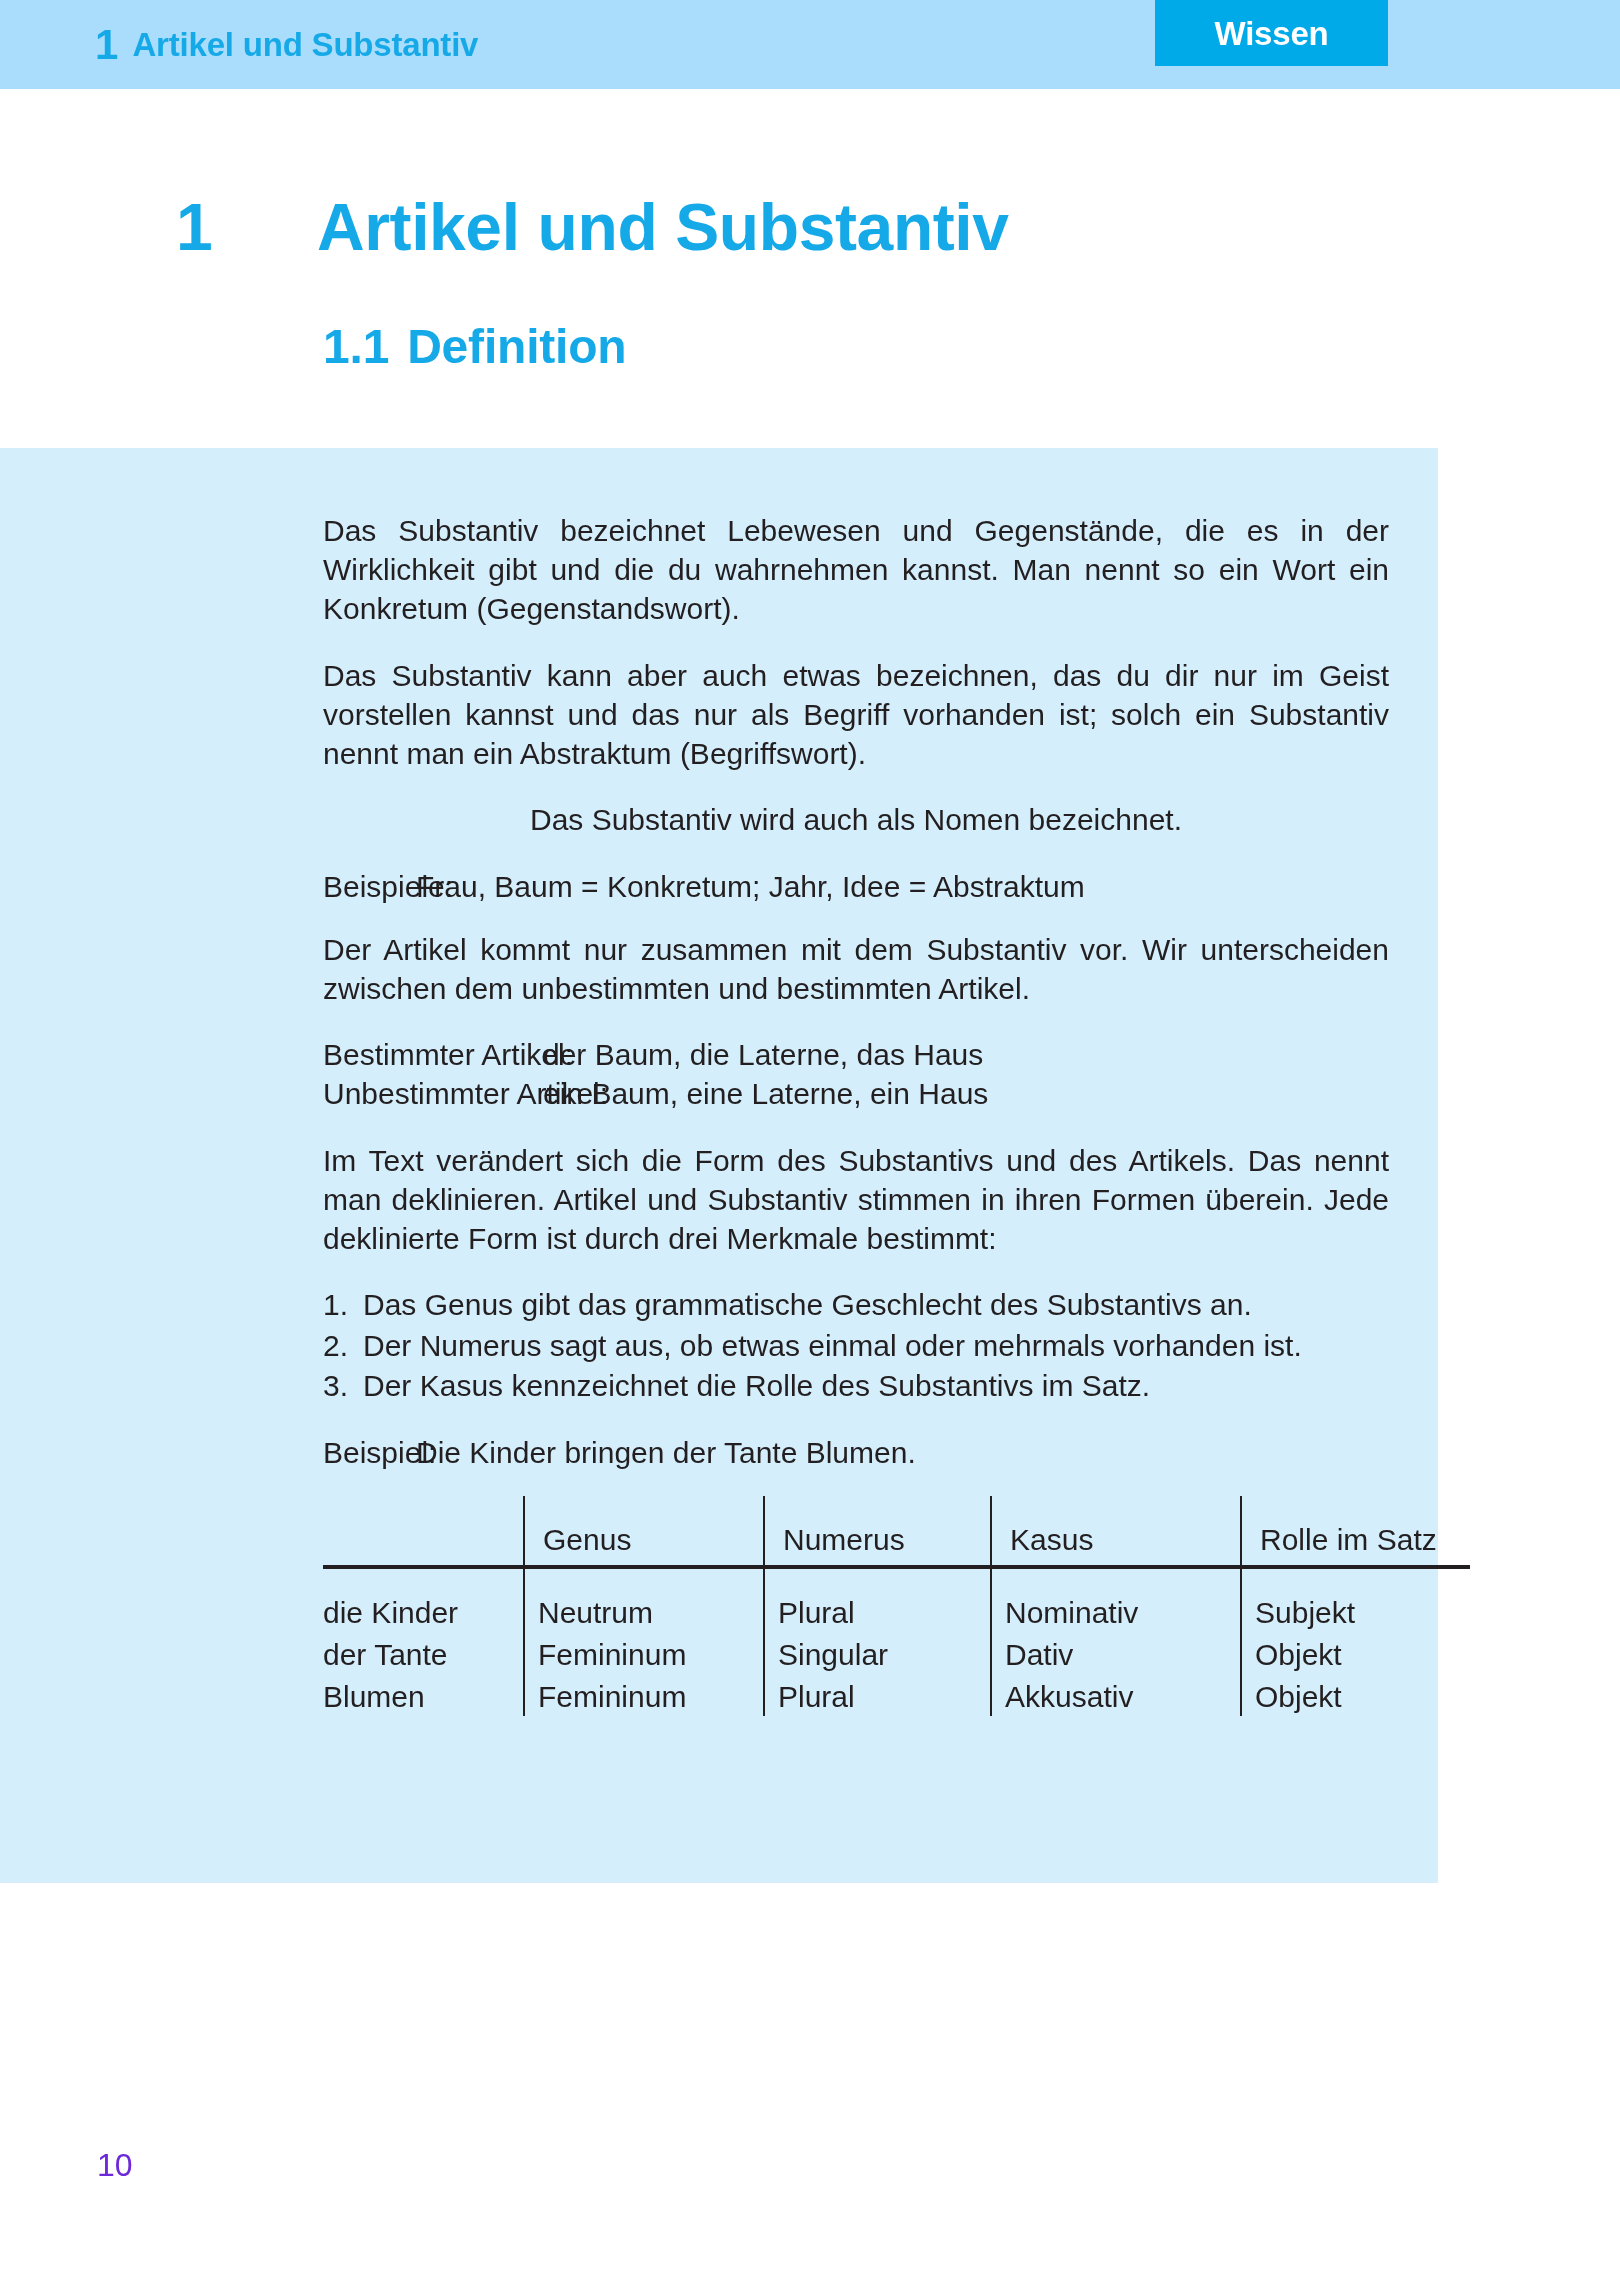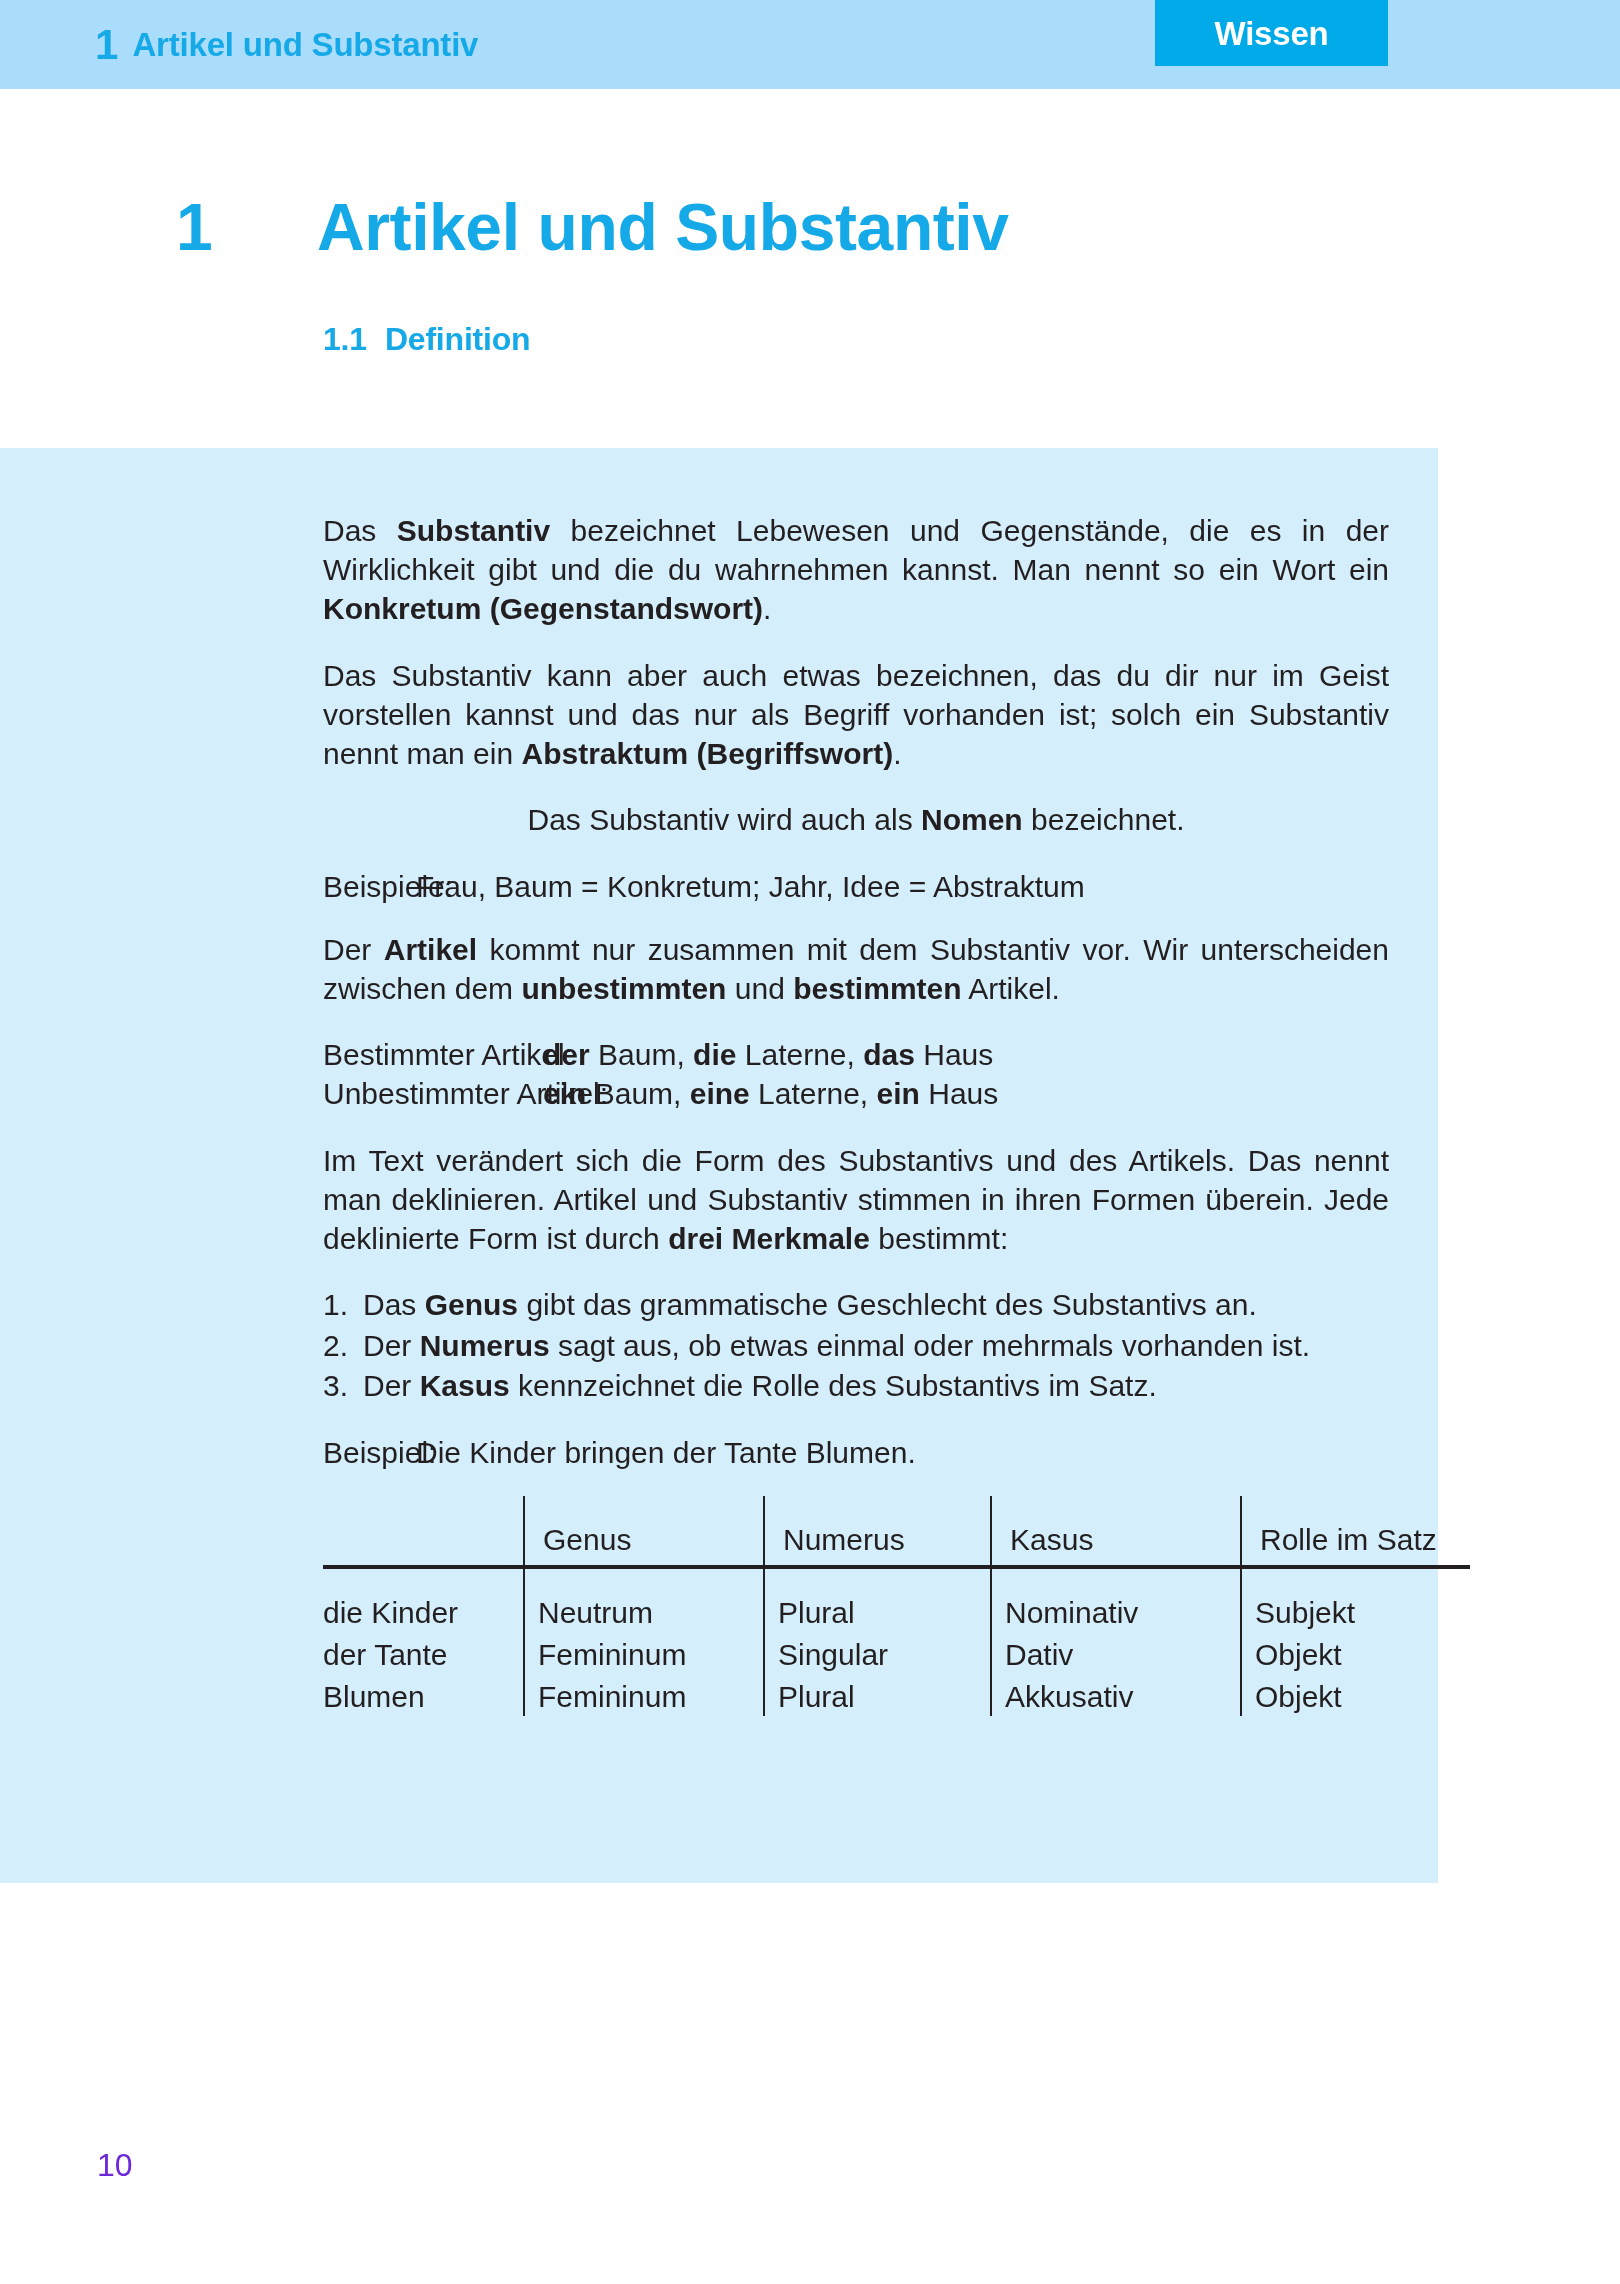--- a/index.html
+++ b/index.html
@@ -97,21 +97,21 @@
     position: absolute;
     left: 323px;
     top: 323px;
     display: flex;
     align-items: baseline;
     gap: 18px;
     white-space: nowrap;
   }
   .section-number,
   .section-title {
-    font-size: 32px;
+    font-size: 48px;
     font-weight: bold;
     color: #16a9e8;
     line-height: 1;
     letter-spacing: -0.2px;
   }
 
   
   .content-panel {
     position: absolute;
     left: 0;
@@ -129,21 +129,21 @@
 
   p.body-text {
     margin: 0 0 27.5px 0;
     font-size: 30px;
     line-height: 1.30;
     text-align: justify;
     color: #231f20;
   }
   p.body-text:last-child { margin-bottom: 0; }
   p.body-text.nojust { text-align: center; }
-  b { font-weight: bold; }
+  b { font-weight: normal; }
 
   
   .kv-block {
     margin: 0 0 27.5px 0;
   }
   .kv-row {
     display: flex;
     font-size: 30px;
     line-height: 1.30;
     white-space: nowrap;

